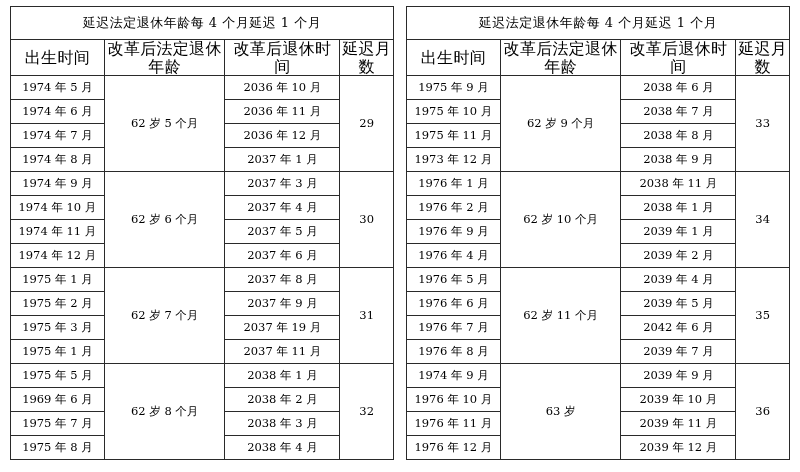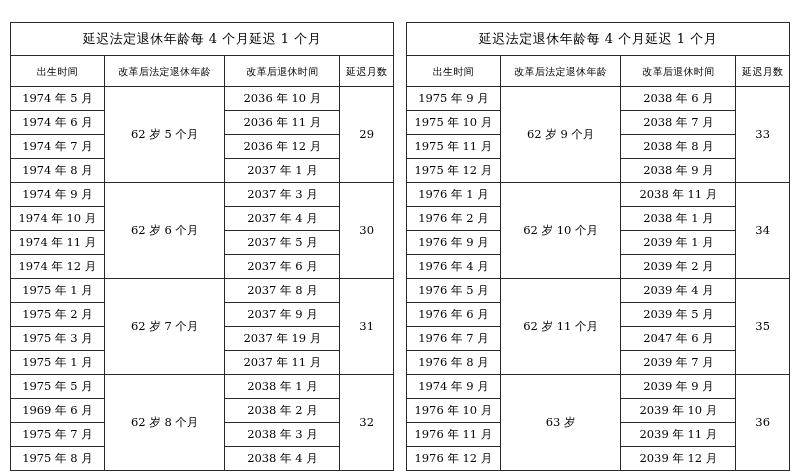--- a/index.html
+++ b/index.html
@@ -13,21 +13,21 @@
     font-family: "DejaVu Serif", "Liberation Serif", serif;
     color: #000000;
     overflow: hidden;
   }
   .page {
     width: 800px;
     height: 472px;
     display: flex;
     flex-direction: row;
     box-sizing: border-box;
-    padding: 22px 10px 4px 10px;
+    padding: 6px 10px 4px 10px;
   }
   .tablewrap {
     flex: 1 1 0;
     display: flex;
     flex-direction: column;
   }
   .tablewrap.left { padding-right: 6px; }
   .tablewrap.right { padding-left: 6px; }
 
   table.sched {
@@ -44,21 +44,21 @@
     line-height: 1.1;
     padding: 0;
     height: 23px;
   }
   table.sched td.title {
     font-size: 13px;
     height: 32px;
     letter-spacing: 0.5px;
   }
   table.sched td.head {
-    font-size: 10px;
+    font-size: 16px;
     height: 30px;
     letter-spacing: 0.3px;
   }
   
   col.c1 { width: 24.5%; }
   col.c2 { width: 31.5%; }
   col.c3 { width: 30%; }
   col.c4 { width: 14%; }
 
   .cell-pad { padding: 0 2px; }
@@ -186,21 +186,21 @@
           </tr>
           <tr>
             <td class="cell-pad">1975 年 10 月</td>
             <td class="cell-pad">2038 年 7 月</td>
           </tr>
           <tr>
             <td class="cell-pad">1975 年 11 月</td>
             <td class="cell-pad">2038 年 8 月</td>
           </tr>
           <tr>
-            <td class="cell-pad">1975 年 12 月</td>
+            <td class="cell-pad">1973 年 12 月</td>
             <td class="cell-pad">2038 年 9 月</td>
           </tr>
           <tr>
             <td class="cell-pad">1976 年 1 月</td>
             <td class="cell-pad" rowspan="4">62 岁 10 个月</td>
             <td class="cell-pad">2038 年 11 月</td>
             <td class="cell-pad" rowspan="4">34</td>
           </tr>
           <tr>
             <td class="cell-pad">1976 年 2 月</td>
@@ -219,21 +219,21 @@
             <td class="cell-pad" rowspan="4">62 岁 11 个月</td>
             <td class="cell-pad">2039 年 4 月</td>
             <td class="cell-pad" rowspan="4">35</td>
           </tr>
           <tr>
             <td class="cell-pad">1976 年 6 月</td>
             <td class="cell-pad">2039 年 5 月</td>
           </tr>
           <tr>
             <td class="cell-pad">1976 年 7 月</td>
-            <td class="cell-pad">2047 年 6 月</td>
+            <td class="cell-pad">2042 年 6 月</td>
           </tr>
           <tr>
             <td class="cell-pad">1976 年 8 月</td>
             <td class="cell-pad">2039 年 7 月</td>
           </tr>
           <tr>
             <td class="cell-pad">1974 年 9 月</td>
             <td class="cell-pad" rowspan="4">63 岁</td>
             <td class="cell-pad">2039 年 9 月</td>
             <td class="cell-pad" rowspan="4">36</td>

